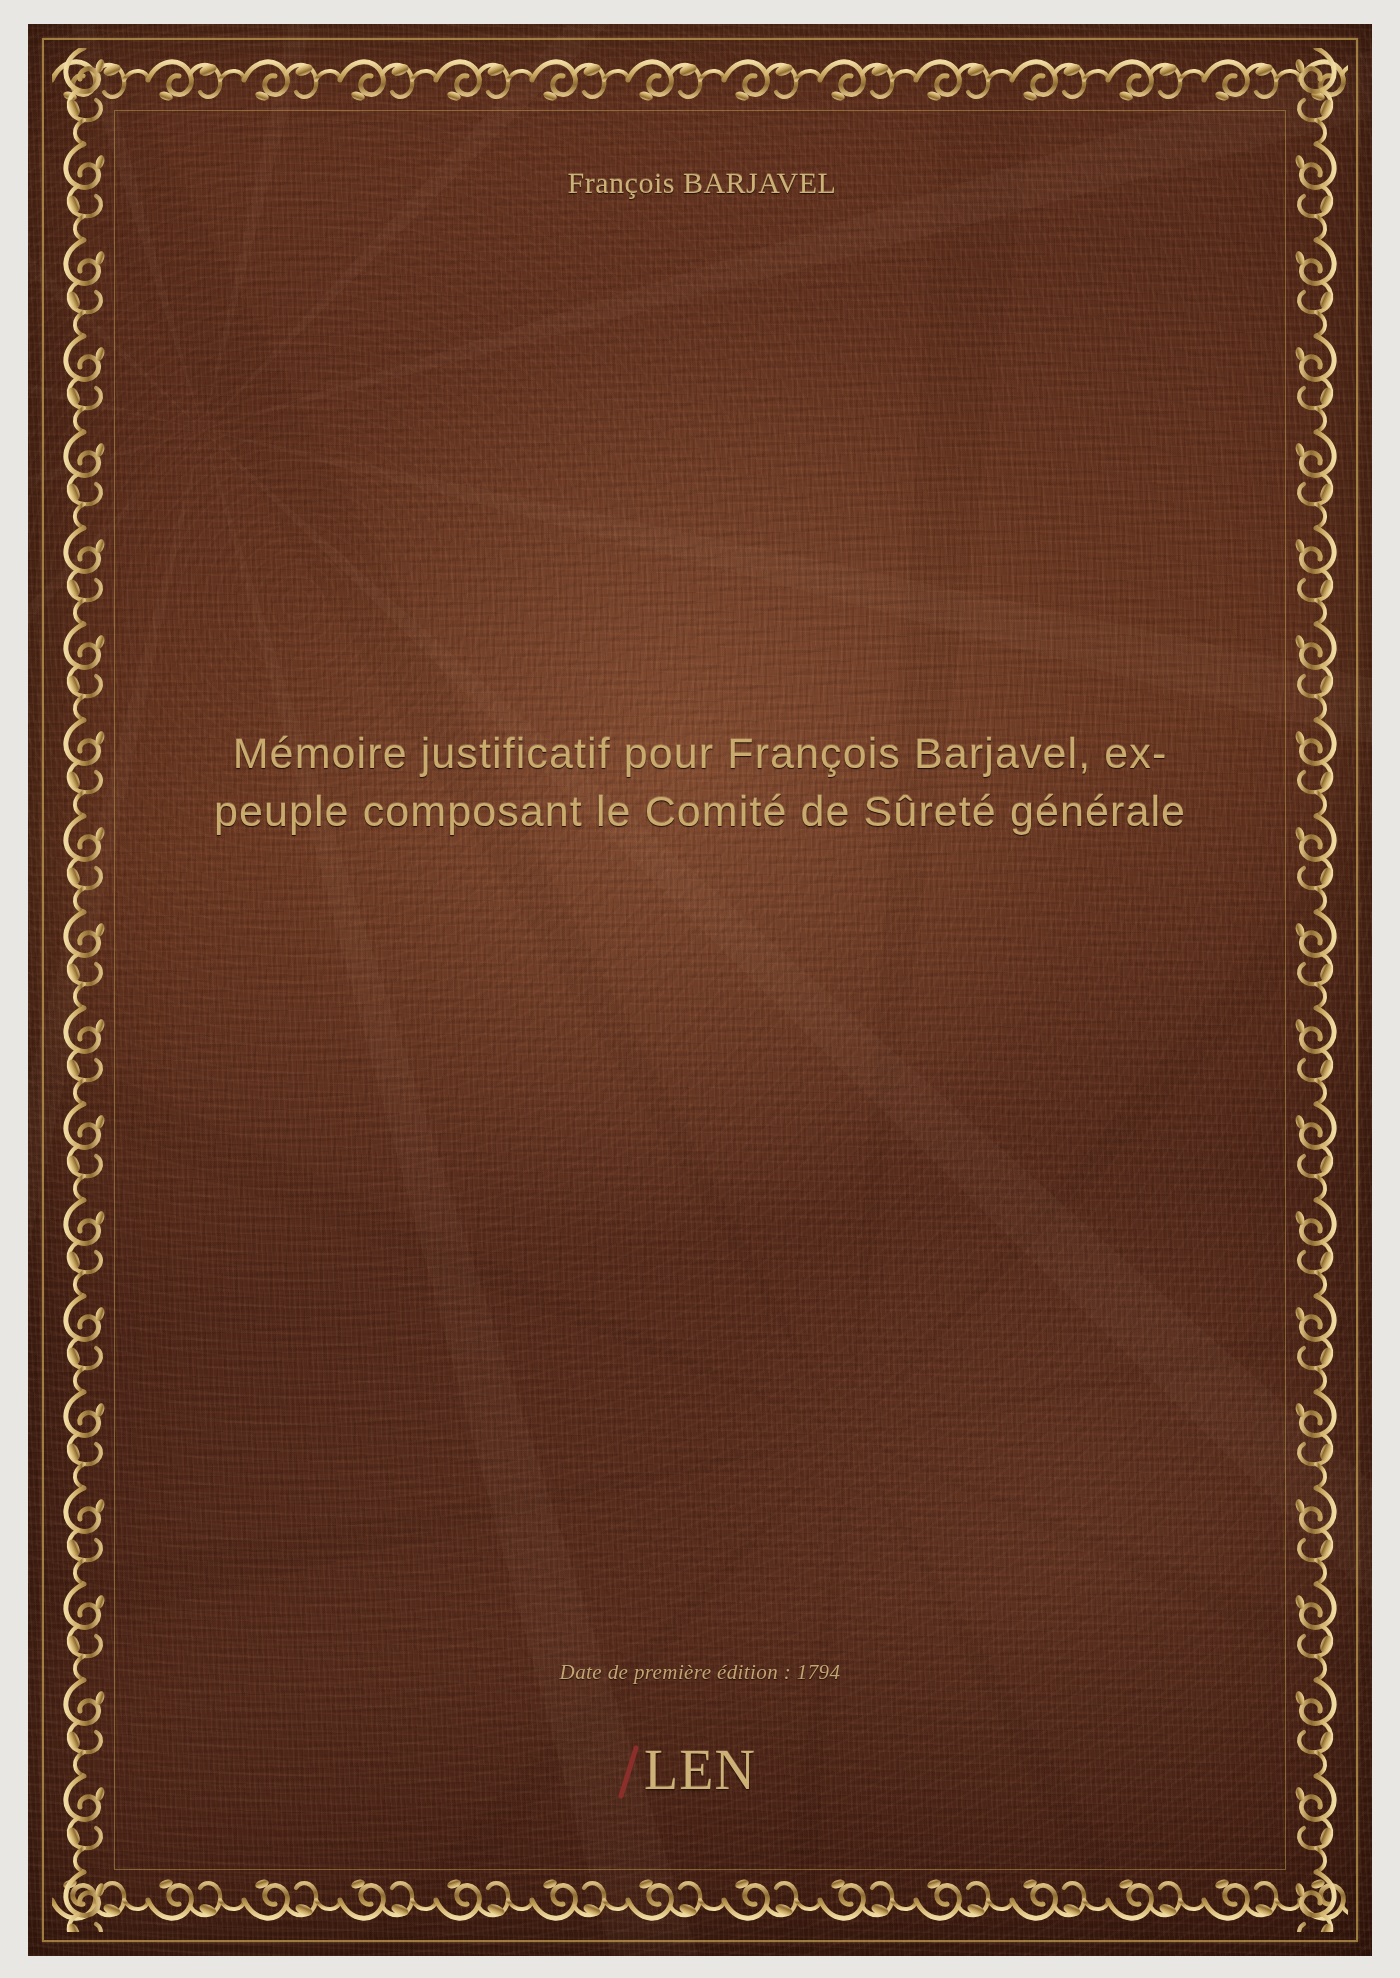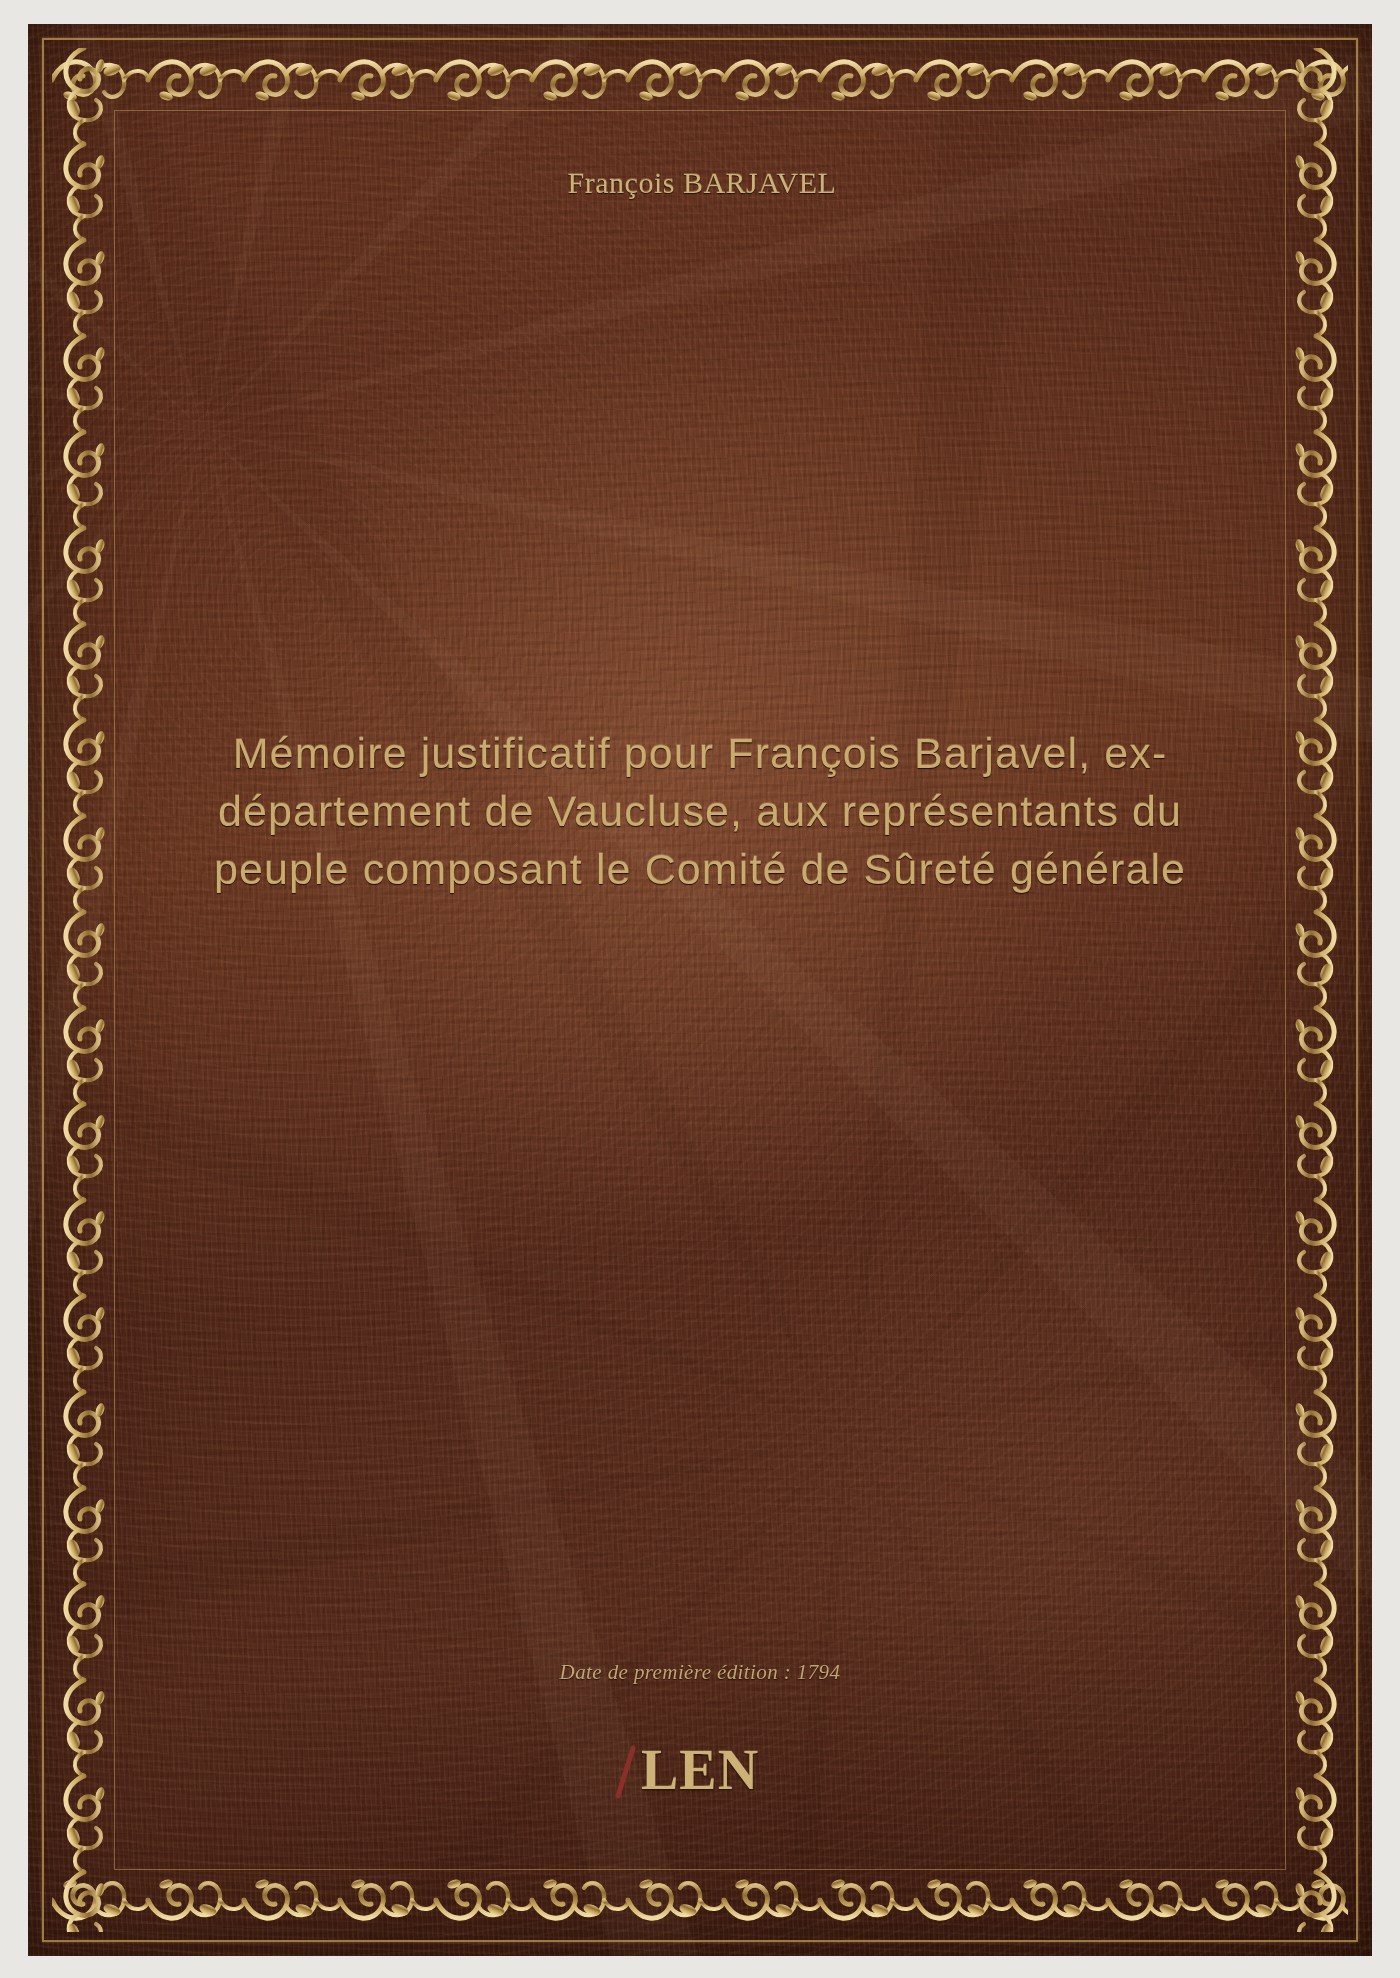--- a/index.html
+++ b/index.html
@@ -137,21 +137,20 @@
     text-shadow: 0 1px 1px rgba(22,9,4,0.8);
     margin-top: 20px;
   }
 
   .logo {
     position: absolute;
     left: 0; right: 0;
     top: 1714px;
     text-align: center;
     height: 70px;
-    font-weight: bold;
   }
   .logo-inner {
     display: inline-block;
     position: relative;
     font-family: "Liberation Serif", serif;
     font-size: 56px;
     letter-spacing: 1px;
     color: #cdb177;
     text-shadow: 0 1px 2px rgba(20,8,3,0.9), 0 -1px 0 rgba(255,235,180,0.2);
   }
@@ -333,21 +332,20 @@
         </g>
       </svg>
     </div>
 
     <div class="author">
       <span>François </span><span class="small-caps">BARJAVEL</span>
     </div>
 
     <div class="title-block">
       <div class="title-line">Mémoire justificatif pour François Barjavel, ex-</div>
-      <div class="title-line">département de Vaucluse, aux représentants du</div>
       <div class="title-line">peuple composant le Comité de Sûreté générale</div>
     </div>
 
     <div class="edition">Date de première édition : 1794</div>
 
     <div class="logo">
       <span class="logo-inner">
         <svg class="logo-slash" viewBox="0 0 22 56" xmlns="http://www.w3.org/2000/svg">
           <path d="M18 4 L3 52" stroke="#8c2f2a" stroke-width="5" stroke-linecap="round" fill="none"></path>
         </svg>

